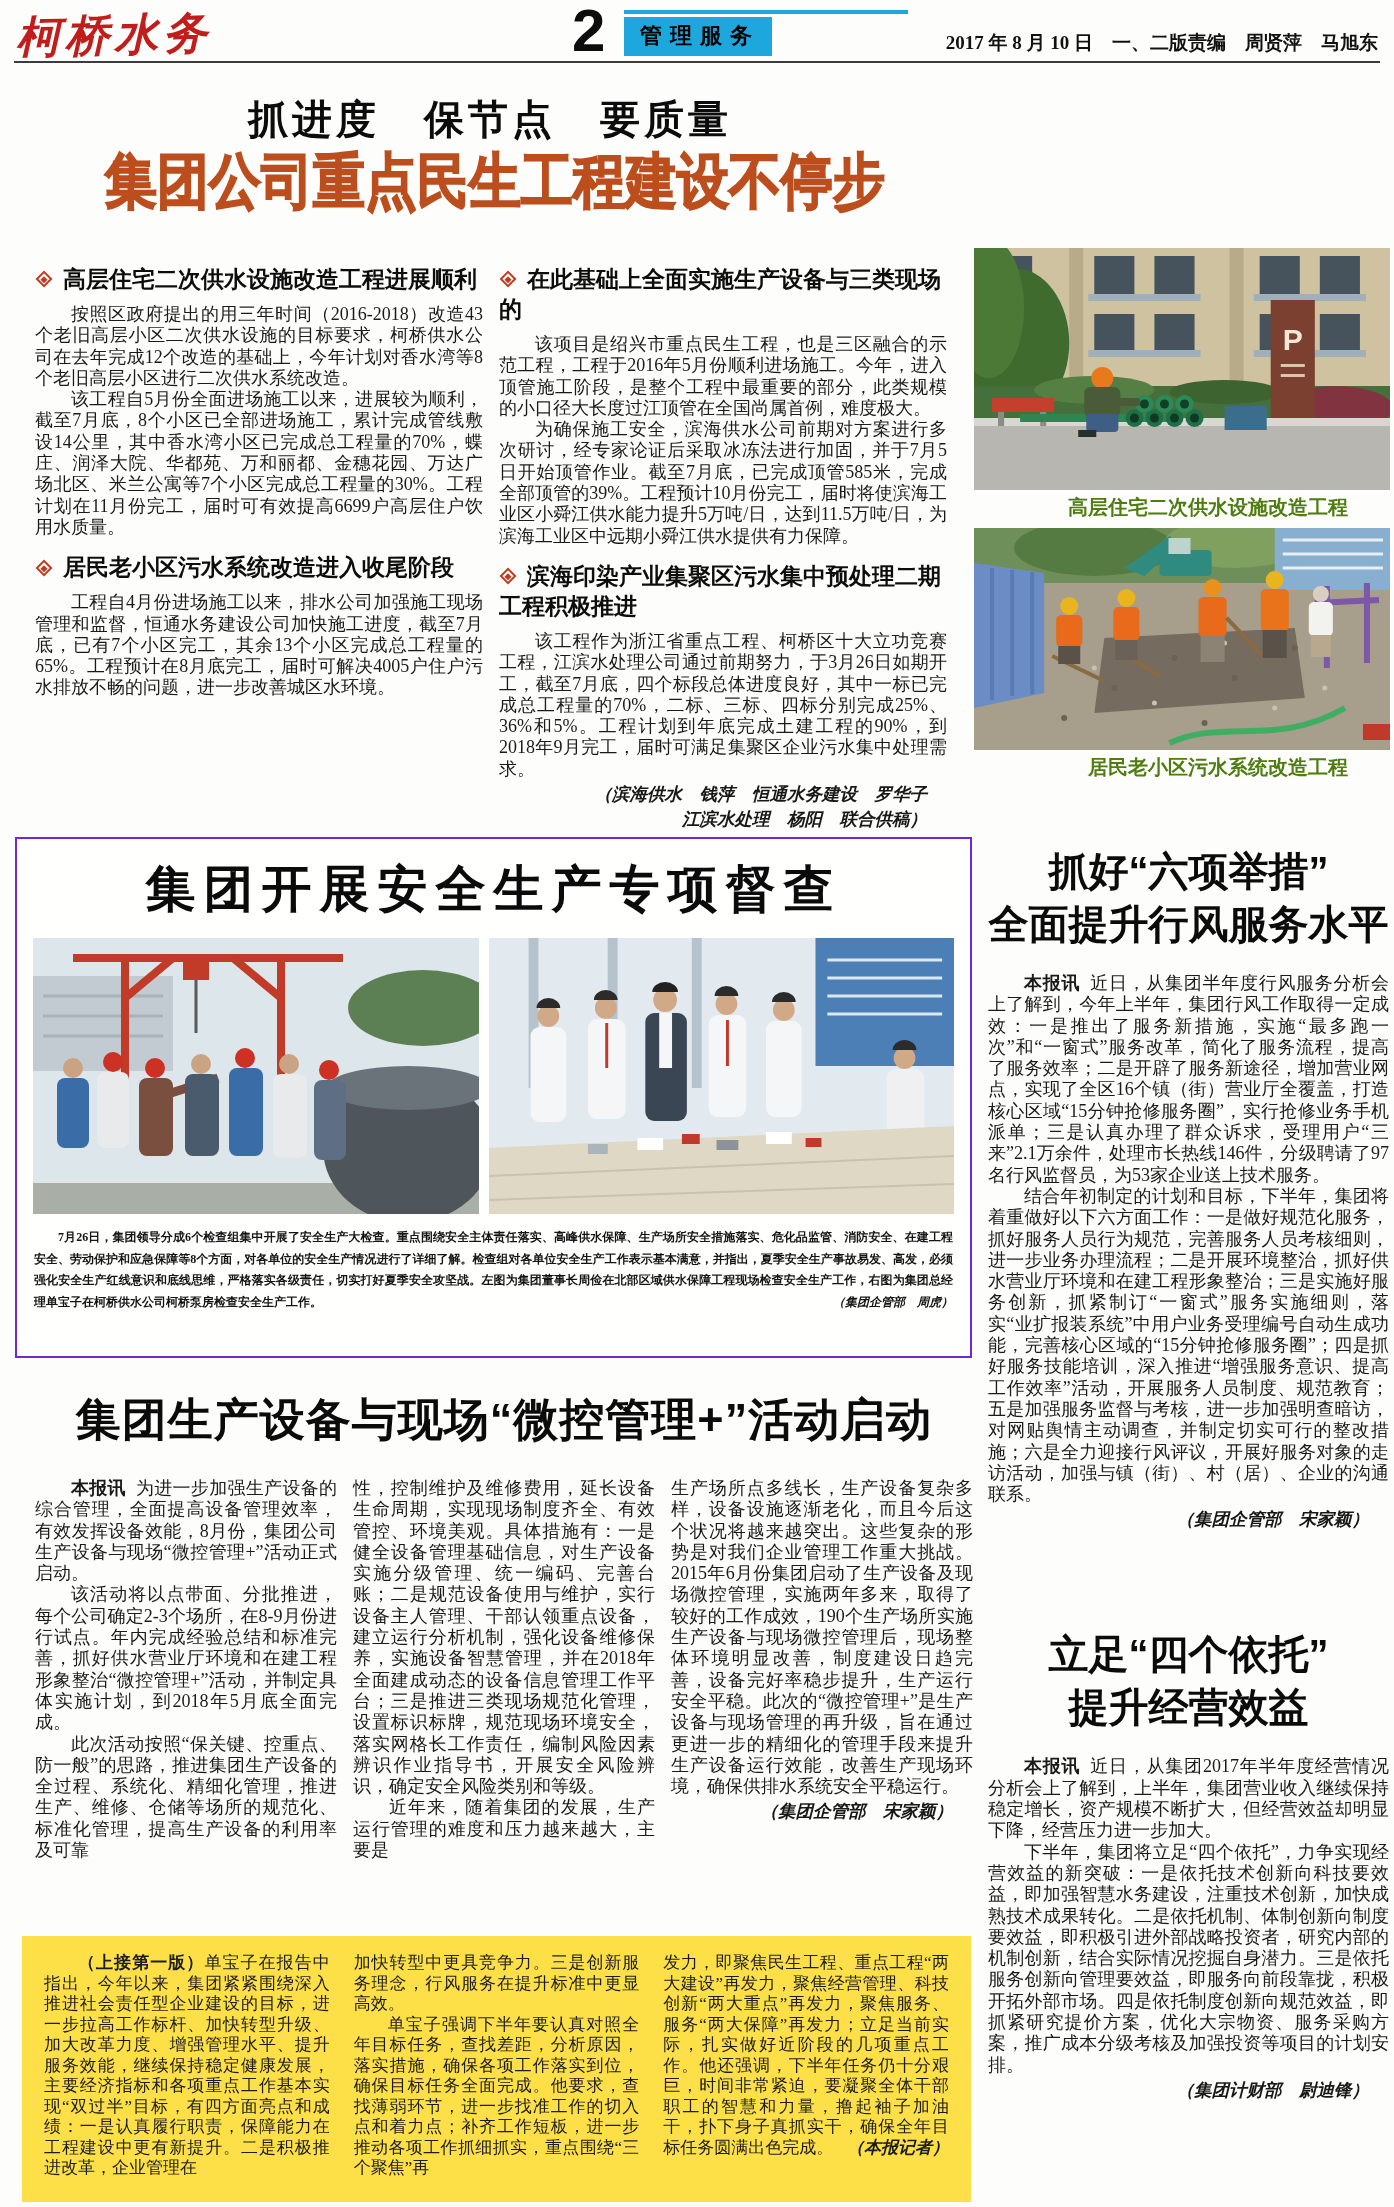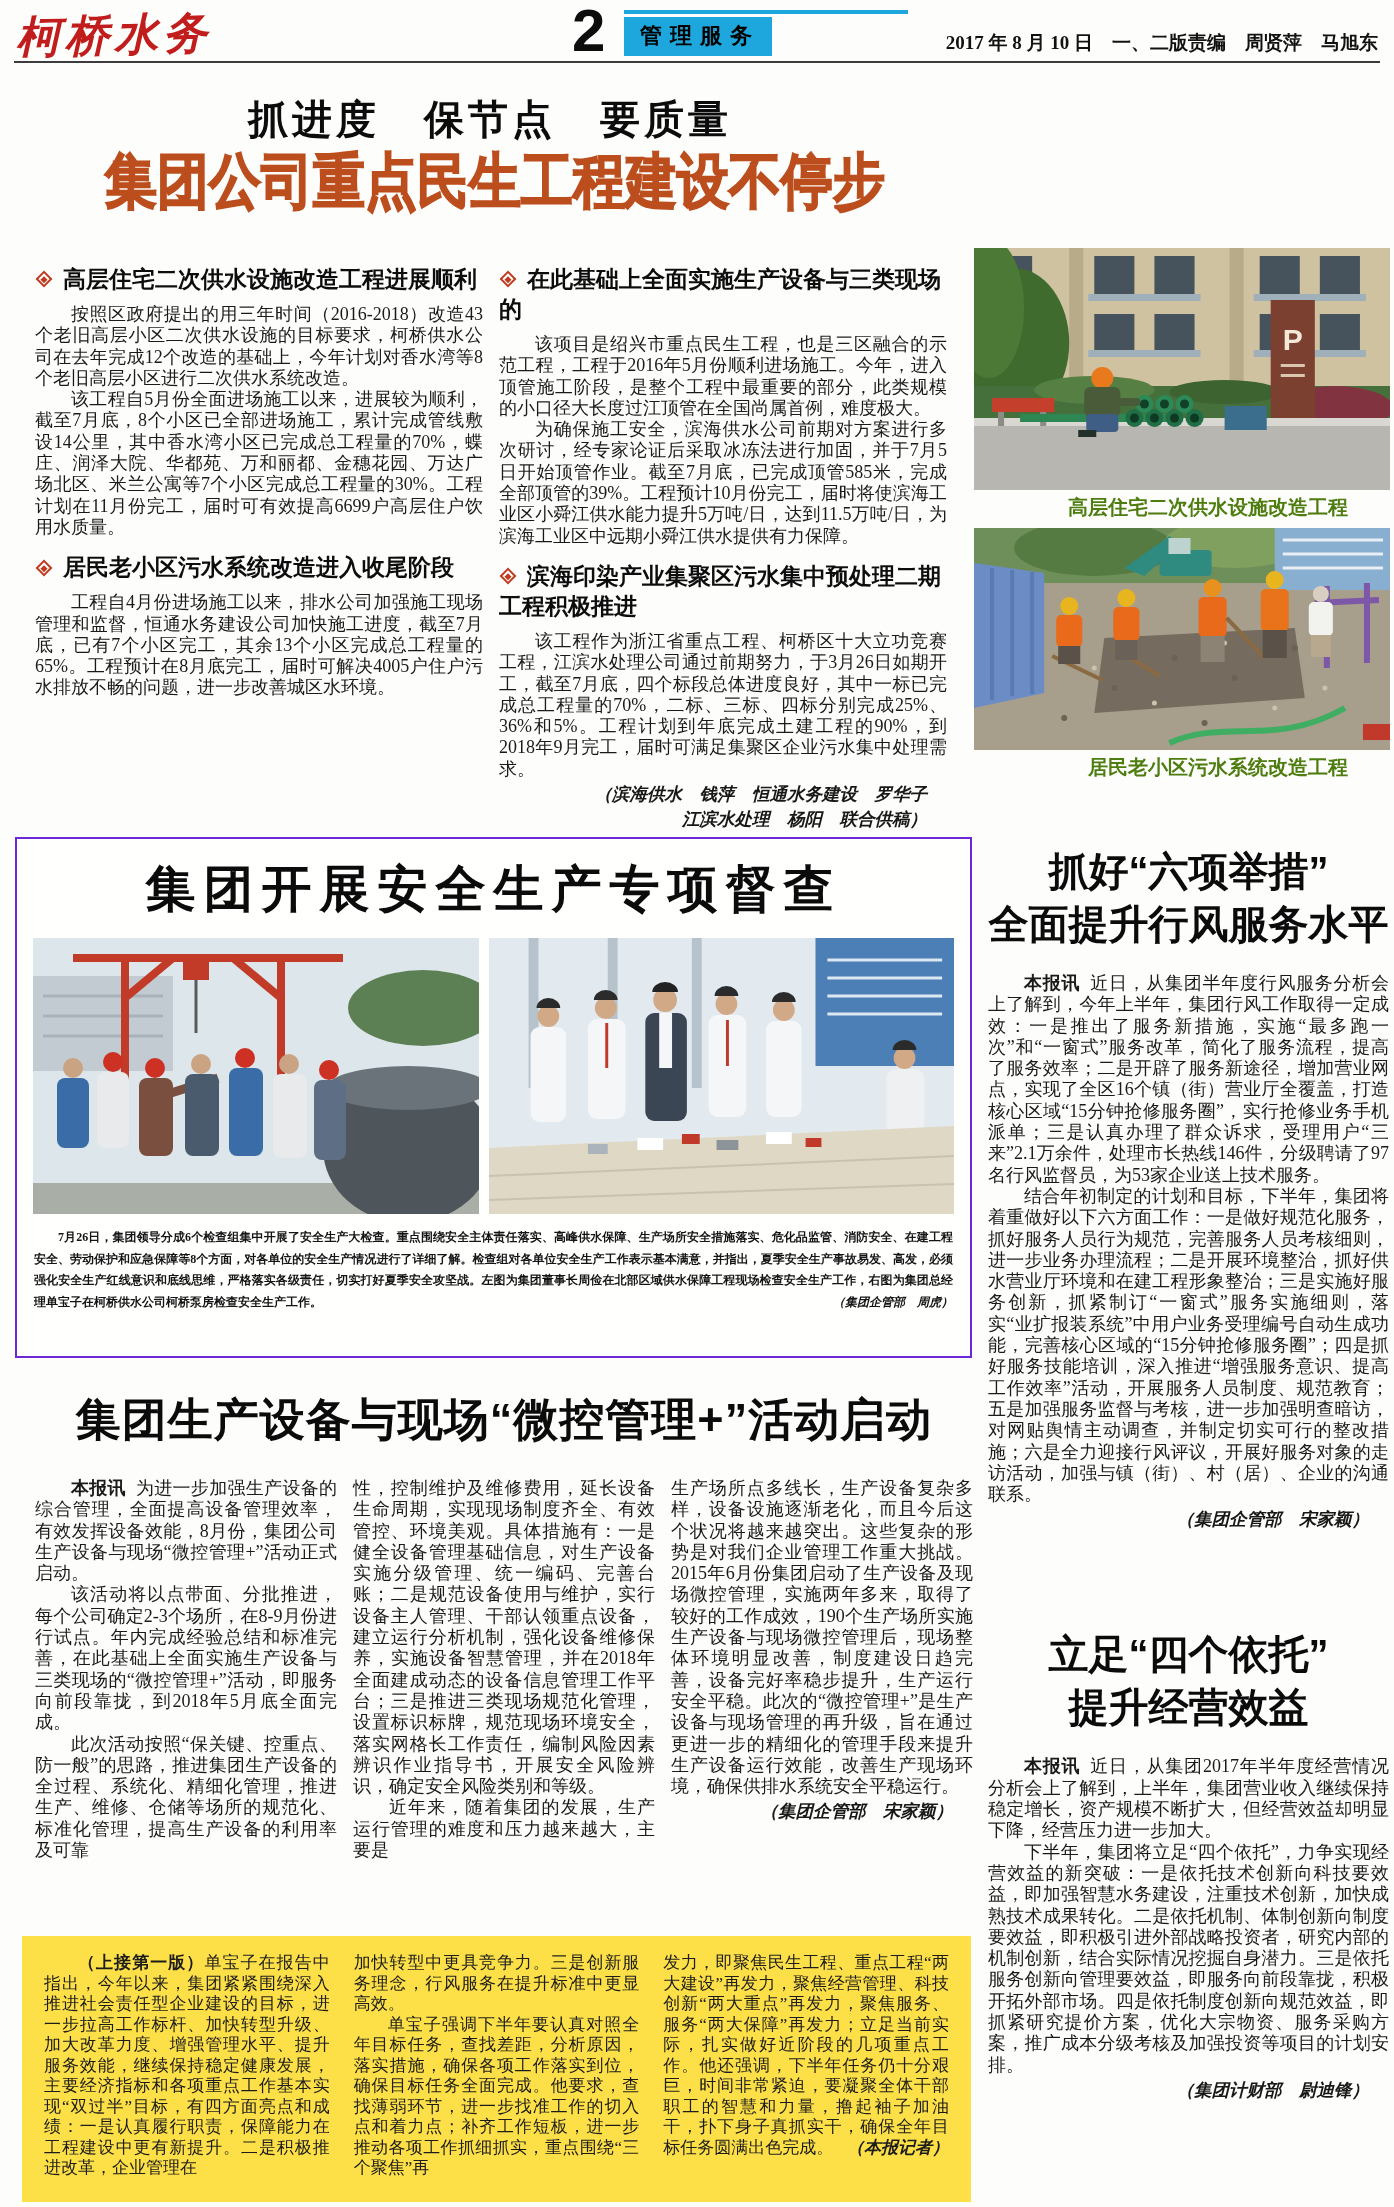--- a/index.html
+++ b/index.html
@@ -441,21 +441,21 @@
         <div class="byline kai">（集团计财部　尉迪锋）</div>
       </div>
     </div>
   </div>
 
   <div class="micro">
     <h2 class="micro-head">集团生产设备与现场“微控管理+”活动启动</h2>
     <div class="micro-cols">
       <div class="mcol">
         <p class="body-p"><b class="lead-label">本报讯</b><span>为进一步加强生产设备的综合管理，全面提高设备管理效率，有效发挥设备效能，8月份，集团公司生产设备与现场“微控管理+”活动正式启动。</span></p>
-        <p class="body-p">该活动将以点带面、分批推进，每个公司确定2-3个场所，在8-9月份进行试点。年内完成经验总结和标准完善，在此基础上全面实施生产设备与三类现场的“微控管理+”活动，即服务向前段靠拢，到2018年5月底全面完成。</p>
+        <p class="body-p">该活动将以点带面、分批推进，每个公司确定2-3个场所，在8-9月份进行试点。年内完成经验总结和标准完善，抓好供水营业厅环境和在建工程形象整治“微控管理+”活动，并制定具体实施计划，到2018年5月底全面完成。</p>
         <p class="body-p">此次活动按照“保关键、控重点、防一般”的思路，推进集团生产设备的全过程、系统化、精细化管理，推进生产、维修、仓储等场所的规范化、标准化管理，提高生产设备的利用率及可靠</p>
       </div>
       <div class="mcol">
         <p class="body-p cont">性，控制维护及维修费用，延长设备生命周期，实现现场制度齐全、有效管控、环境美观。具体措施有：一是健全设备管理基础信息，对生产设备实施分级管理、统一编码、完善台账；二是规范设备使用与维护，实行设备主人管理、干部认领重点设备，建立运行分析机制，强化设备维修保养，实施设备智慧管理，并在2018年全面建成动态的设备信息管理工作平台；三是推进三类现场规范化管理，设置标识标牌，规范现场环境安全，落实网格长工作责任，编制风险因素辨识作业指导书，开展安全风险辨识，确定安全风险类别和等级。</p>
         <p class="body-p">近年来，随着集团的发展，生产运行管理的难度和压力越来越大，主要是</p>
       </div>
       <div class="mcol">
         <p class="body-p cont">生产场所点多线长，生产设备复杂多样，设备设施逐渐老化，而且今后这个状况将越来越突出。这些复杂的形势是对我们企业管理工作重大挑战。2015年6月份集团启动了生产设备及现场微控管理，实施两年多来，取得了较好的工作成效，190个生产场所实施生产设备与现场微控管理后，现场整体环境明显改善，制度建设日趋完善，设备完好率稳步提升，生产运行安全平稳。此次的“微控管理+”是生产设备与现场管理的再升级，旨在通过更进一步的精细化的管理手段来提升生产设备运行效能，改善生产现场环境，确保供排水系统安全平稳运行。</p>
         <div class="byline kai">（集团企管部　宋家颖）</div>
       </div>

